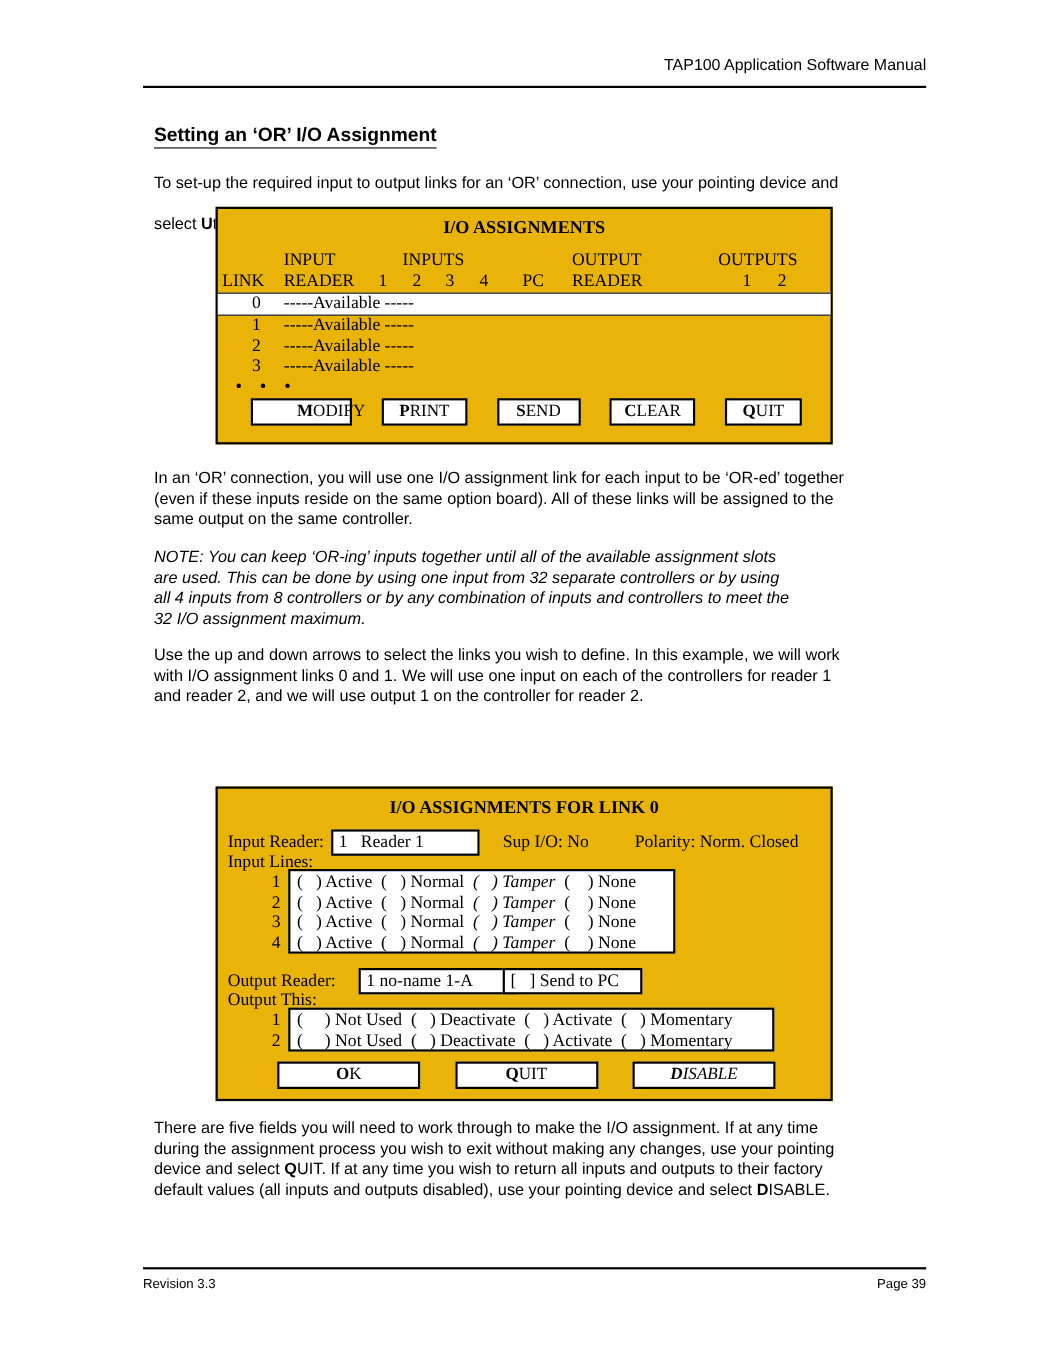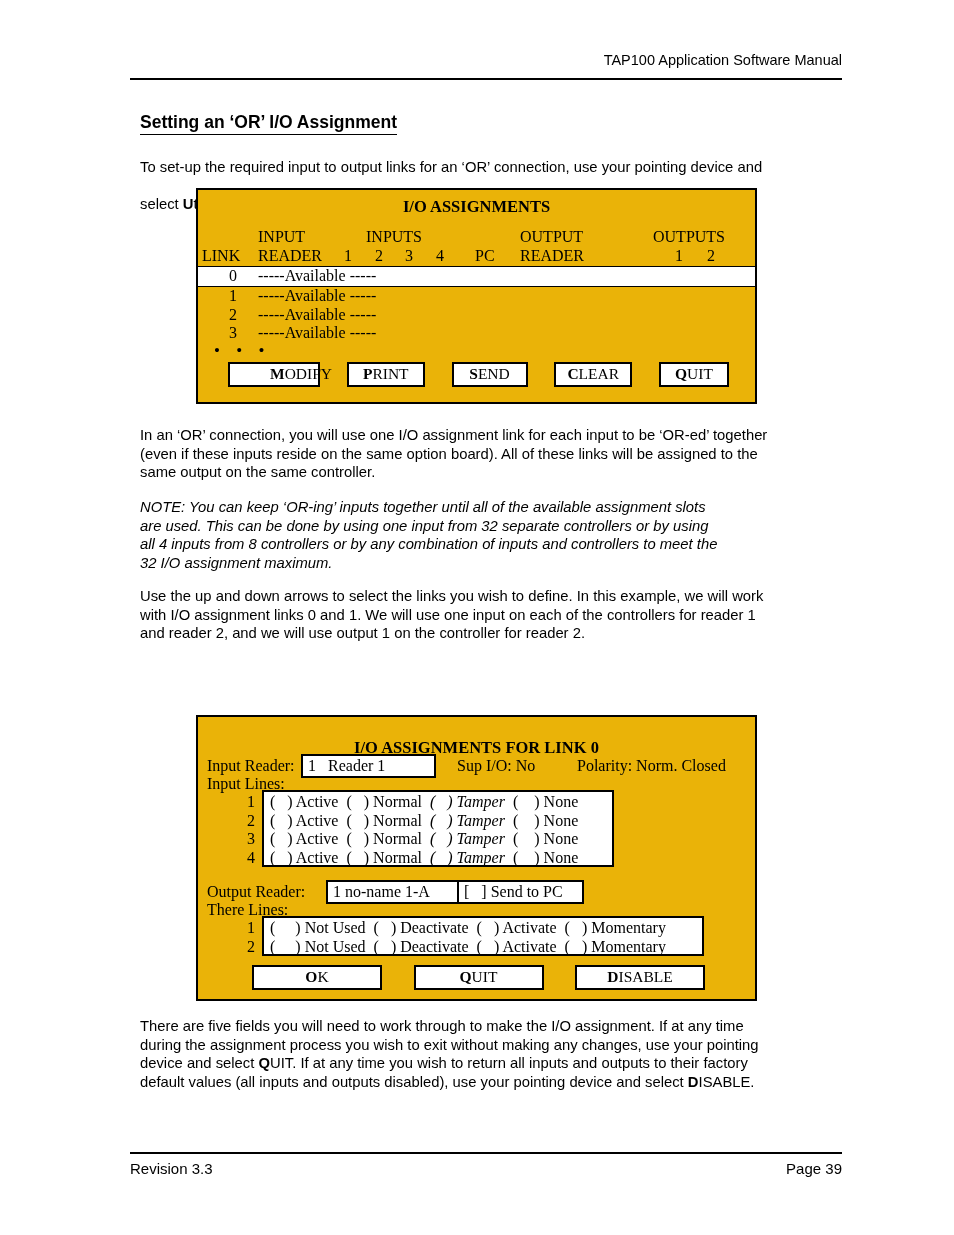--- a/index.html
+++ b/index.html
@@ -49,21 +49,21 @@
     top: 1152px;
     width: 712px;
     height: 2px;
     background: #000;
   }
   .ftr {
     position: absolute;
     left: 130px;
     top: 1160px;
     width: 712px;
-    font-size: 15px;
+    font-size: 12px;
     display: flex;
     justify-content: space-between;
   }
 
   
   .sect-title {
     position: absolute;
     left: 140px;
     top: 112px;
     font-size: 17.5px;
@@ -172,21 +172,21 @@
   }
   .btn b { font-weight: bold; }
   .btn-w-modify { width: 92px; padding-left: 40px; }
   .btn-w-print  { width: 78px; }
   .btn-w-send   { width: 76px; }
   .btn-w-clear  { width: 78px; }
   .btn-w-quit   { width: 70px; }
 
   
   #dialog-link0 { left: 196px; top: 715px; width: 561px; height: 286px; }
-  #dialog-link0 .dlg-title { margin-top: 21px; }
+  #dialog-link0 .dlg-title { margin-top: 7px; }
 
   .f-row {
     position: absolute;
     font-size: 16px;
     font-family: "Liberation Serif", serif;
     white-space: nowrap;
   }
   .lbl { font-family: "Liberation Serif", serif; font-size: 16px; }
 
   .field {
@@ -221,21 +221,21 @@
     position: absolute;
     font-size: 16px;
     font-family: "Liberation Serif", serif;
     text-align: right;
     width: 14px;
   }
 
   #dialog-link0 .btnrow { top: 248px; left: 54px; right: 50px; }
   .btn-w-ok      { width: 130px; }
   .btn-w-quit2   { width: 130px; }
-  .btn-w-disable { width: 130px; }
+  .btn-w-disable { width: 130px; font-style: italic; }
 </style>
 </head>
 <body>
 
 <div class="page">
 
   <div class="hdr">TAP100 Application Software Manual</div>
   <div class="hdr-rule"></div>
 
   <div class="sect-title">Setting an ‘OR’ I/O Assignment</div>
@@ -331,21 +331,21 @@
       <div class="optline"><span>(   ) Active</span>  <span>(   ) Normal</span>  <i>(   )</i> <i>Tamper</i>  <span>(    ) None</span></div>
       <div class="optline"><span>(   ) Active</span>  <span>(   ) Normal</span>  <i>(   )</i> <i>Tamper</i>  <span>(    ) None</span></div>
       <div class="optline"><span>(   ) Active</span>  <span>(   ) Normal</span>  <i>(   )</i> <i>Tamper</i>  <span>(    ) None</span></div>
       <div class="optline"><span>(   ) Active</span>  <span>(   ) Normal</span>  <i>(   )</i> <i>Tamper</i>  <span>(    ) None</span></div>
     </div>
 
     <span class="f-row lbl" style="left:9px; top:166px;">Output Reader:</span>
     <div class="field" style="position:absolute; left:128px; top:163px; width:143px; height:24px;">1 no-name 1-A</div>
     <div class="field" style="position:absolute; left:259px; top:163px; width:127px; height:24px;">[   ] Send to PC</div>
 
-    <span class="f-row lbl" style="left:9px; top:184px;">There Lines:</span>
+    <span class="f-row lbl" style="left:9px; top:184px;">Output This:</span>
 
     <span class="rownum" style="left:43px; top:202px;">1</span>
     <span class="rownum" style="left:43px; top:220.5px;">2</span>
 
     <div class="optbox" style="left:64px; top:199px; width:442px; height:40px;">
       <div class="optline"><span>(     ) Not Used</span>  <span>(   ) Deactivate</span>  <span>(   ) Activate</span>  <span>(   ) Momentary</span></div>
       <div class="optline"><span>(     ) Not Used</span>  <span>(   ) Deactivate</span>  <span>(   ) Activate</span>  <span>(   ) Momentary</span></div>
     </div>
 
     <div class="btnrow">

